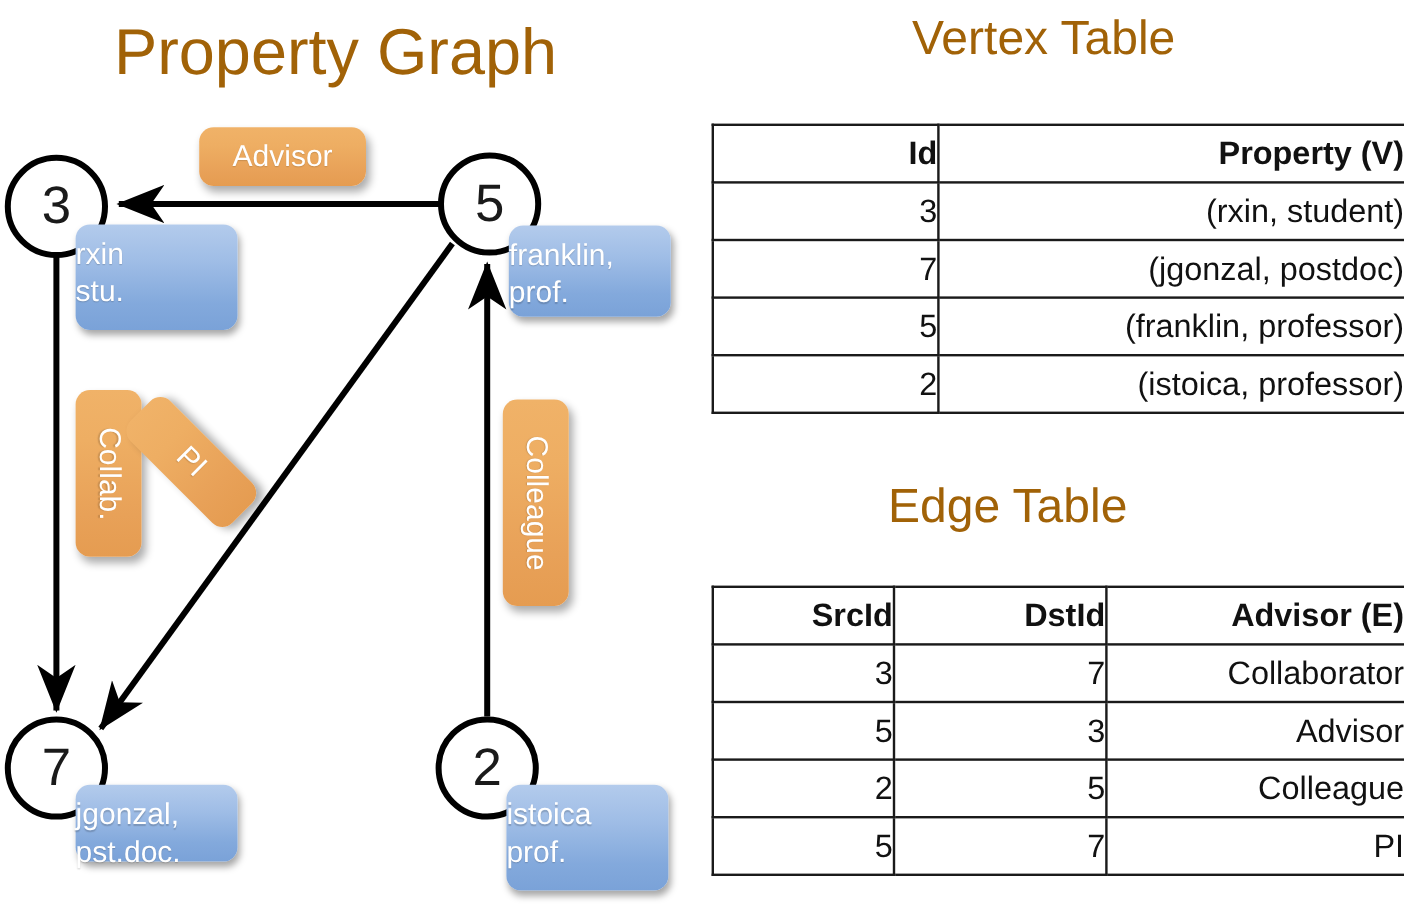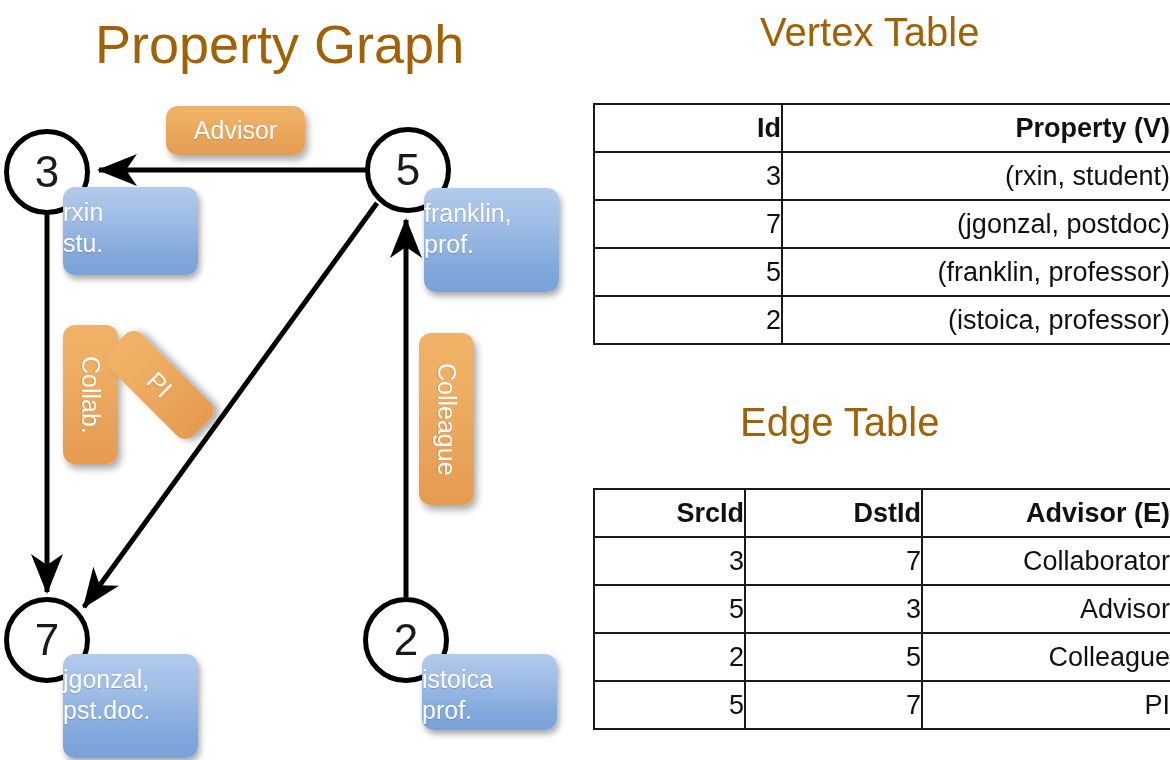--- a/index.html
+++ b/index.html
@@ -114,29 +114,29 @@
 
   <div class="vertex" style="left:4px;top:129px;">3</div>
   <div class="vertex" style="left:365px;top:127px;">5</div>
   <div class="vertex" style="left:4px;top:597px;">7</div>
   <div class="vertex" style="left:363px;top:597px;">2</div>
 
   <div class="vlabel" style="left:63px;top:187px;width:135px;height:88px;">
     <div>rxin</div>
     <div>stu.</div>
   </div>
-  <div class="vlabel" style="left:424px;top:188px;width:135px;height:104px;">
+  <div class="vlabel" style="left:424px;top:188px;width:135px;height:76px;">
     <div>franklin,</div>
     <div>prof.</div>
   </div>
-  <div class="vlabel" style="left:63px;top:654px;width:135px;height:104px;">
+  <div class="vlabel" style="left:63px;top:654px;width:135px;height:64px;">
     <div>jgonzal,</div>
     <div>pst.doc.</div>
   </div>
-  <div class="vlabel" style="left:422px;top:654px;width:135px;height:76px;">
+  <div class="vlabel" style="left:422px;top:654px;width:135px;height:88px;">
     <div>istoica</div>
     <div>prof.</div>
   </div>
 
   <div class="elabel" style="left:166px;top:106px;width:139px;height:49px;">Advisor</div>
 
   <div class="elabel vert-text" style="left:63px;top:325px;width:55px;height:139px;">Collab.</div>
 
   <div class="elabel" style="left:136px;top:325px;width:47px;height:120px;transform:rotate(-45deg);">
     <span class="vert-text">PI</span>

